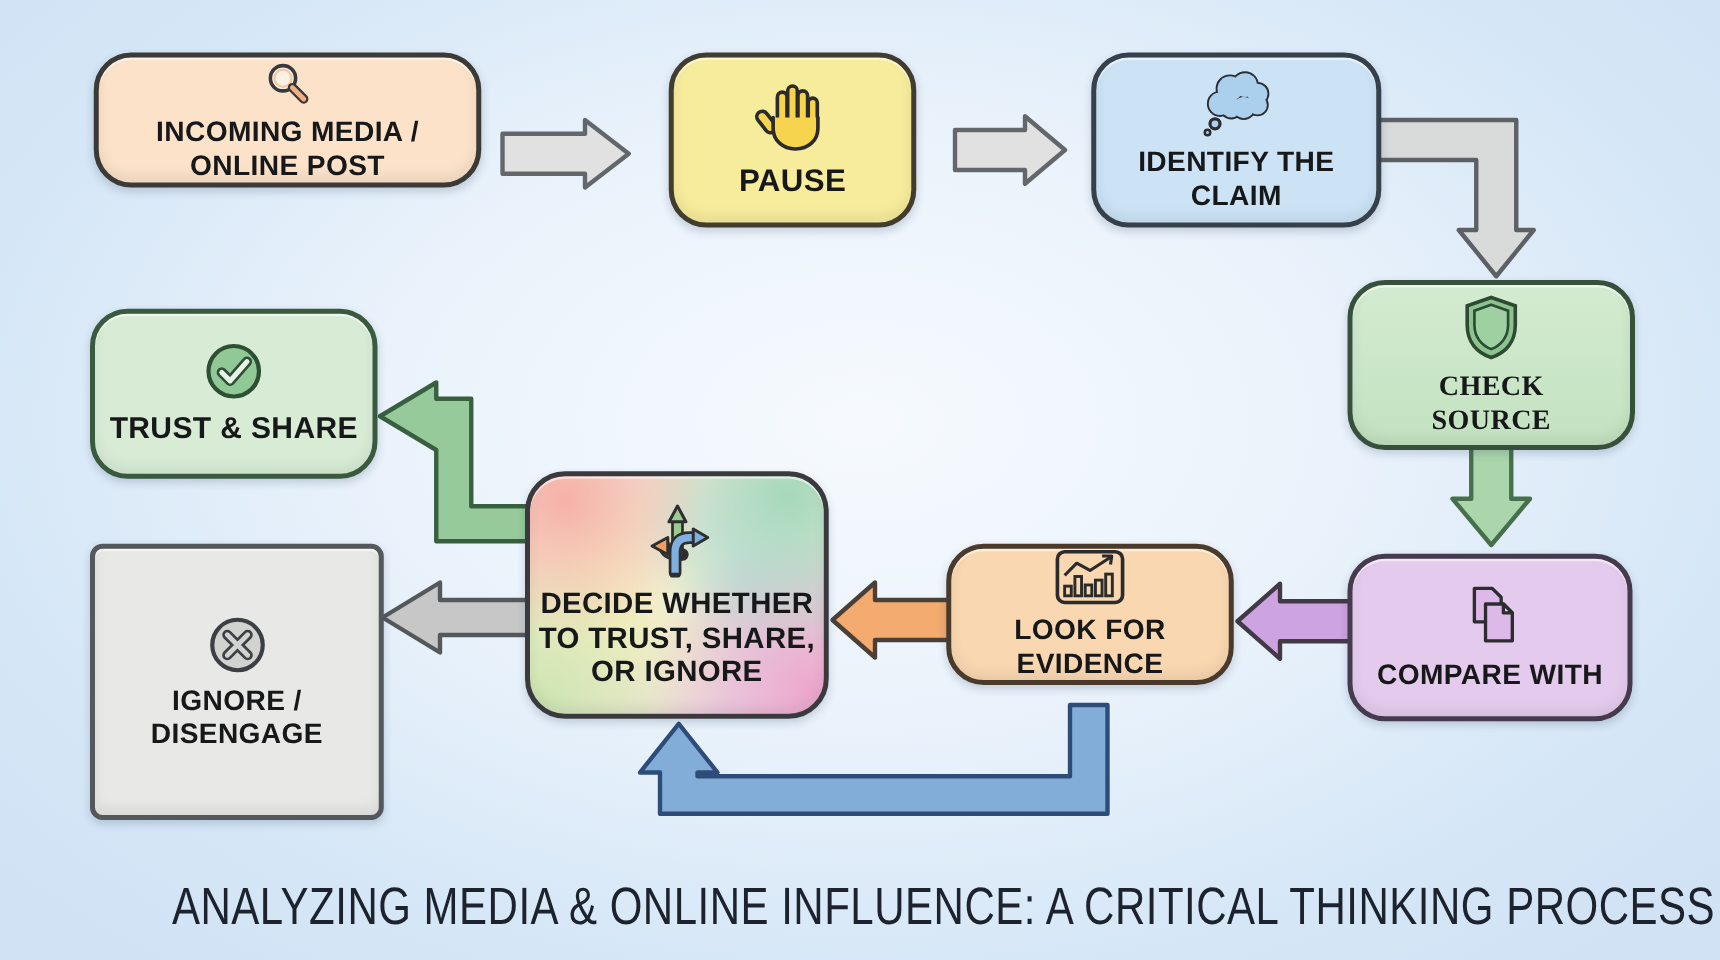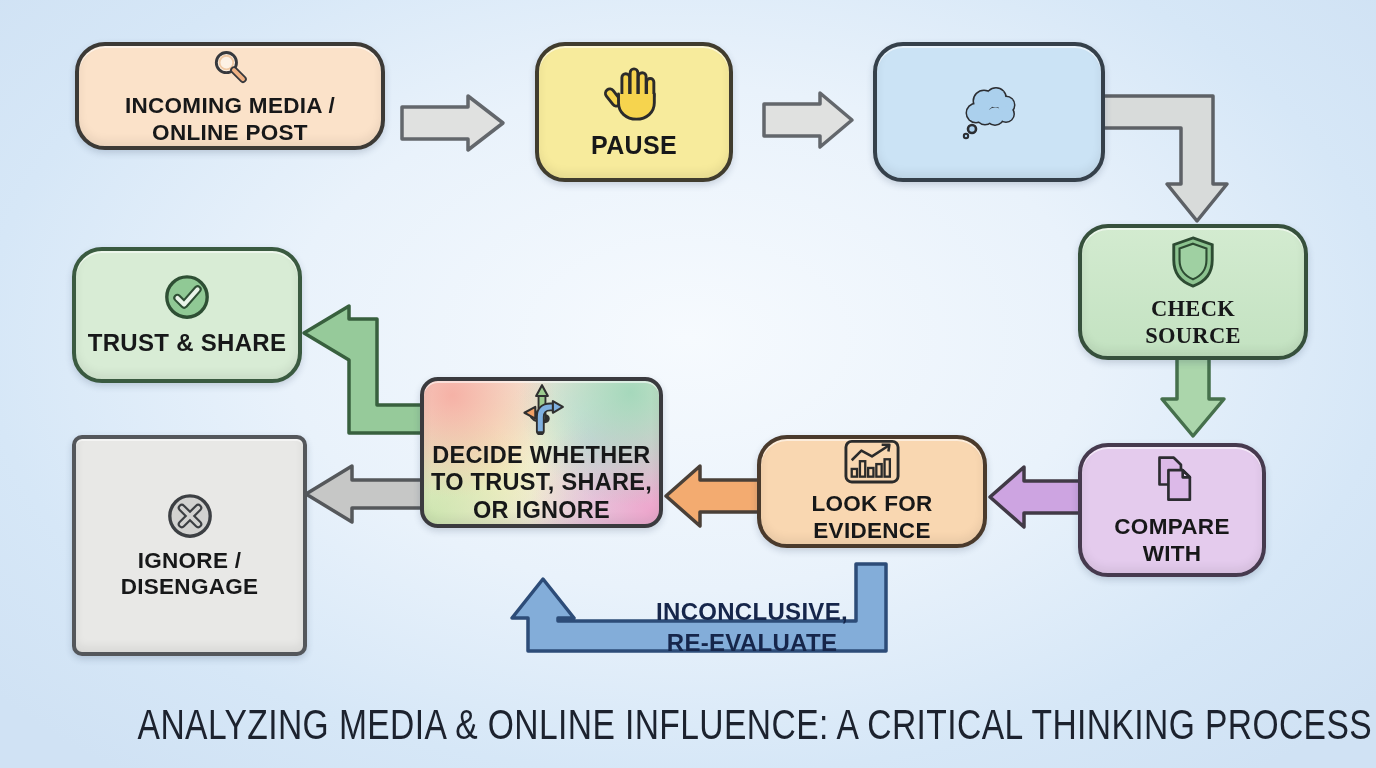--- a/index.html
+++ b/index.html
@@ -15,23 +15,23 @@
     border:4px solid #3a3d41;border-radius:30px;
     display:flex;flex-direction:column;align-items:center;justify-content:center;gap:7px;
     box-shadow:0 3px 7px rgba(40,60,90,.20), inset 0 2px 0 rgba(255,255,255,.55), inset 0 -5px 10px rgba(0,0,0,.07);
   }
   .node .label{font-weight:bold;font-size:22.5px;line-height:1.17;text-align:center;color:#171819;letter-spacing:.3px;}
   .node .label .sub{font-weight:normal;letter-spacing:.2px;}
   .n-incoming{left:75px;top:42px;width:310px;height:108px;background:#fbe2c9;border-color:#3c3a36;}
   .n-pause{left:535px;top:42px;width:198px;height:140px;background:#f7eb9c;border-color:#403c2e;}
   .n-identify{left:873px;top:42px;width:232px;height:140px;background:#cbe3f5;border-color:#35404a;}
   .n-check{left:1078px;top:224px;width:230px;height:136px;background:linear-gradient(180deg,#d3ebd0,#c3e2c1);border-color:#36503c;font-family:Liberation Serif, serif;}
-  .n-compare{left:1078px;top:443px;width:188px;height:134px;background:#e4cbed;border-color:#463a4e;}
+  .n-compare{left:1078px;top:443px;width:228px;height:134px;background:#e4cbed;border-color:#463a4e;}
   .n-evidence{left:757px;top:435px;width:230px;height:113px;background:#f9d7b1;border-color:#4a3a2c;}
-  .n-decide{left:420px;top:377px;width:243px;height:151px;border-radius:18px;border-color:#3a3a3e;
+  .n-decide{left:420px;top:377px;width:243px;height:198px;border-radius:32px;border-color:#3a3a3e;
     background:
       radial-gradient(circle at 12% 10%, rgba(245,168,158,.85), rgba(245,168,158,0) 42%),
       radial-gradient(circle at 88% 8%, rgba(158,214,184,.9), rgba(158,214,184,0) 46%),
       radial-gradient(circle at 96% 90%, rgba(238,158,200,.85), rgba(238,158,200,0) 46%),
       radial-gradient(circle at 4% 95%, rgba(198,228,168,.8), rgba(198,228,168,0) 42%),
       radial-gradient(circle at 30% 62%, rgba(250,240,190,.9), rgba(250,240,190,0) 55%),
       radial-gradient(circle at 70% 45%, rgba(188,218,240,.6), rgba(188,218,240,0) 50%),
       linear-gradient(160deg,#f8e3d8,#eef0d8 45%,#e7d8ec);}
   .n-trust{left:72px;top:247px;width:230px;height:136px;background:#d8ecd5;border-color:#3a5a40;}
   .n-ignore{left:72px;top:435px;width:235px;height:221px;background:#e8e8e6;border-color:#54575b;border-radius:10px;}
@@ -111,20 +111,24 @@
           <circle cx="25" cy="17" r="10"></circle>
           <circle cx="37" cy="14" r="9.5"></circle>
         <circle cx="47" cy="21" r="8"></circle>
           <circle cx="47" cy="30" r="7.5"></circle>
           <circle cx="36" cy="32" r="8.5"></circle>
           <circle cx="26" cy="32" r="8"></circle>
       </g>
       <circle cx="13" cy="45" r="4" fill="#abd0ed" stroke="#2b2d31" stroke-width="2.6"></circle>
       <circle cx="7" cy="52" r="2.2" fill="#abd0ed" stroke="#2b2d31" stroke-width="2"></circle>
     </svg>
+    <div class="label">
+      <div>IDENTIFY THE</div>
+      <div>CLAIM</div>
+    </div>
   </div>
 
   <div class="node n-check">
     <svg class="icon" width="50" height="54" viewBox="0 0 52 56">
       <path d="M26 3 L46 10 V26 C46 40 38 49 26 53 C14 49 6 40 6 26 V10 Z" fill="#8cc38f" stroke="#2d4b32" stroke-width="3"></path>
       <path d="M26 9 L40 14 V26 C40 36 34 43 26 46 C18 43 12 36 12 26 V14 Z" fill="#9fd0a2" stroke="#2d4b32" stroke-width="2.2"></path>
     </svg>
     <div class="label">
       <div>CHECK</div>
       <div>SOURCE</div>
@@ -201,20 +205,16 @@
       <circle cx="26" cy="26" r="21" fill="#d2d2d0" stroke="#3c3f43" stroke-width="3.5"></circle>
       <path d="M17.5 17.5 L34.5 34.5 M34.5 17.5 L17.5 34.5" fill="none" stroke="#3c3f43" stroke-width="8.5" stroke-linecap="round"></path>
       <path d="M17.5 17.5 L34.5 34.5 M34.5 17.5 L17.5 34.5" fill="none" stroke="#d2d2d0" stroke-width="4" stroke-linecap="round"></path>
     </svg>
     <div class="label">
       <div>IGNORE /</div>
       <div>DISENGAGE</div>
     </div>
   </div>
 
-  <div class="loop-label">
-    <div>INCONCLUSIVE,</div>
-    <div>RE-EVALUATE</div>
-  </div>
 
   <div class="footer-title">ANALYZING MEDIA &amp; ONLINE INFLUENCE: A CRITICAL THINKING PROCESS</div>
 
 </div>
 
 </body></html>

